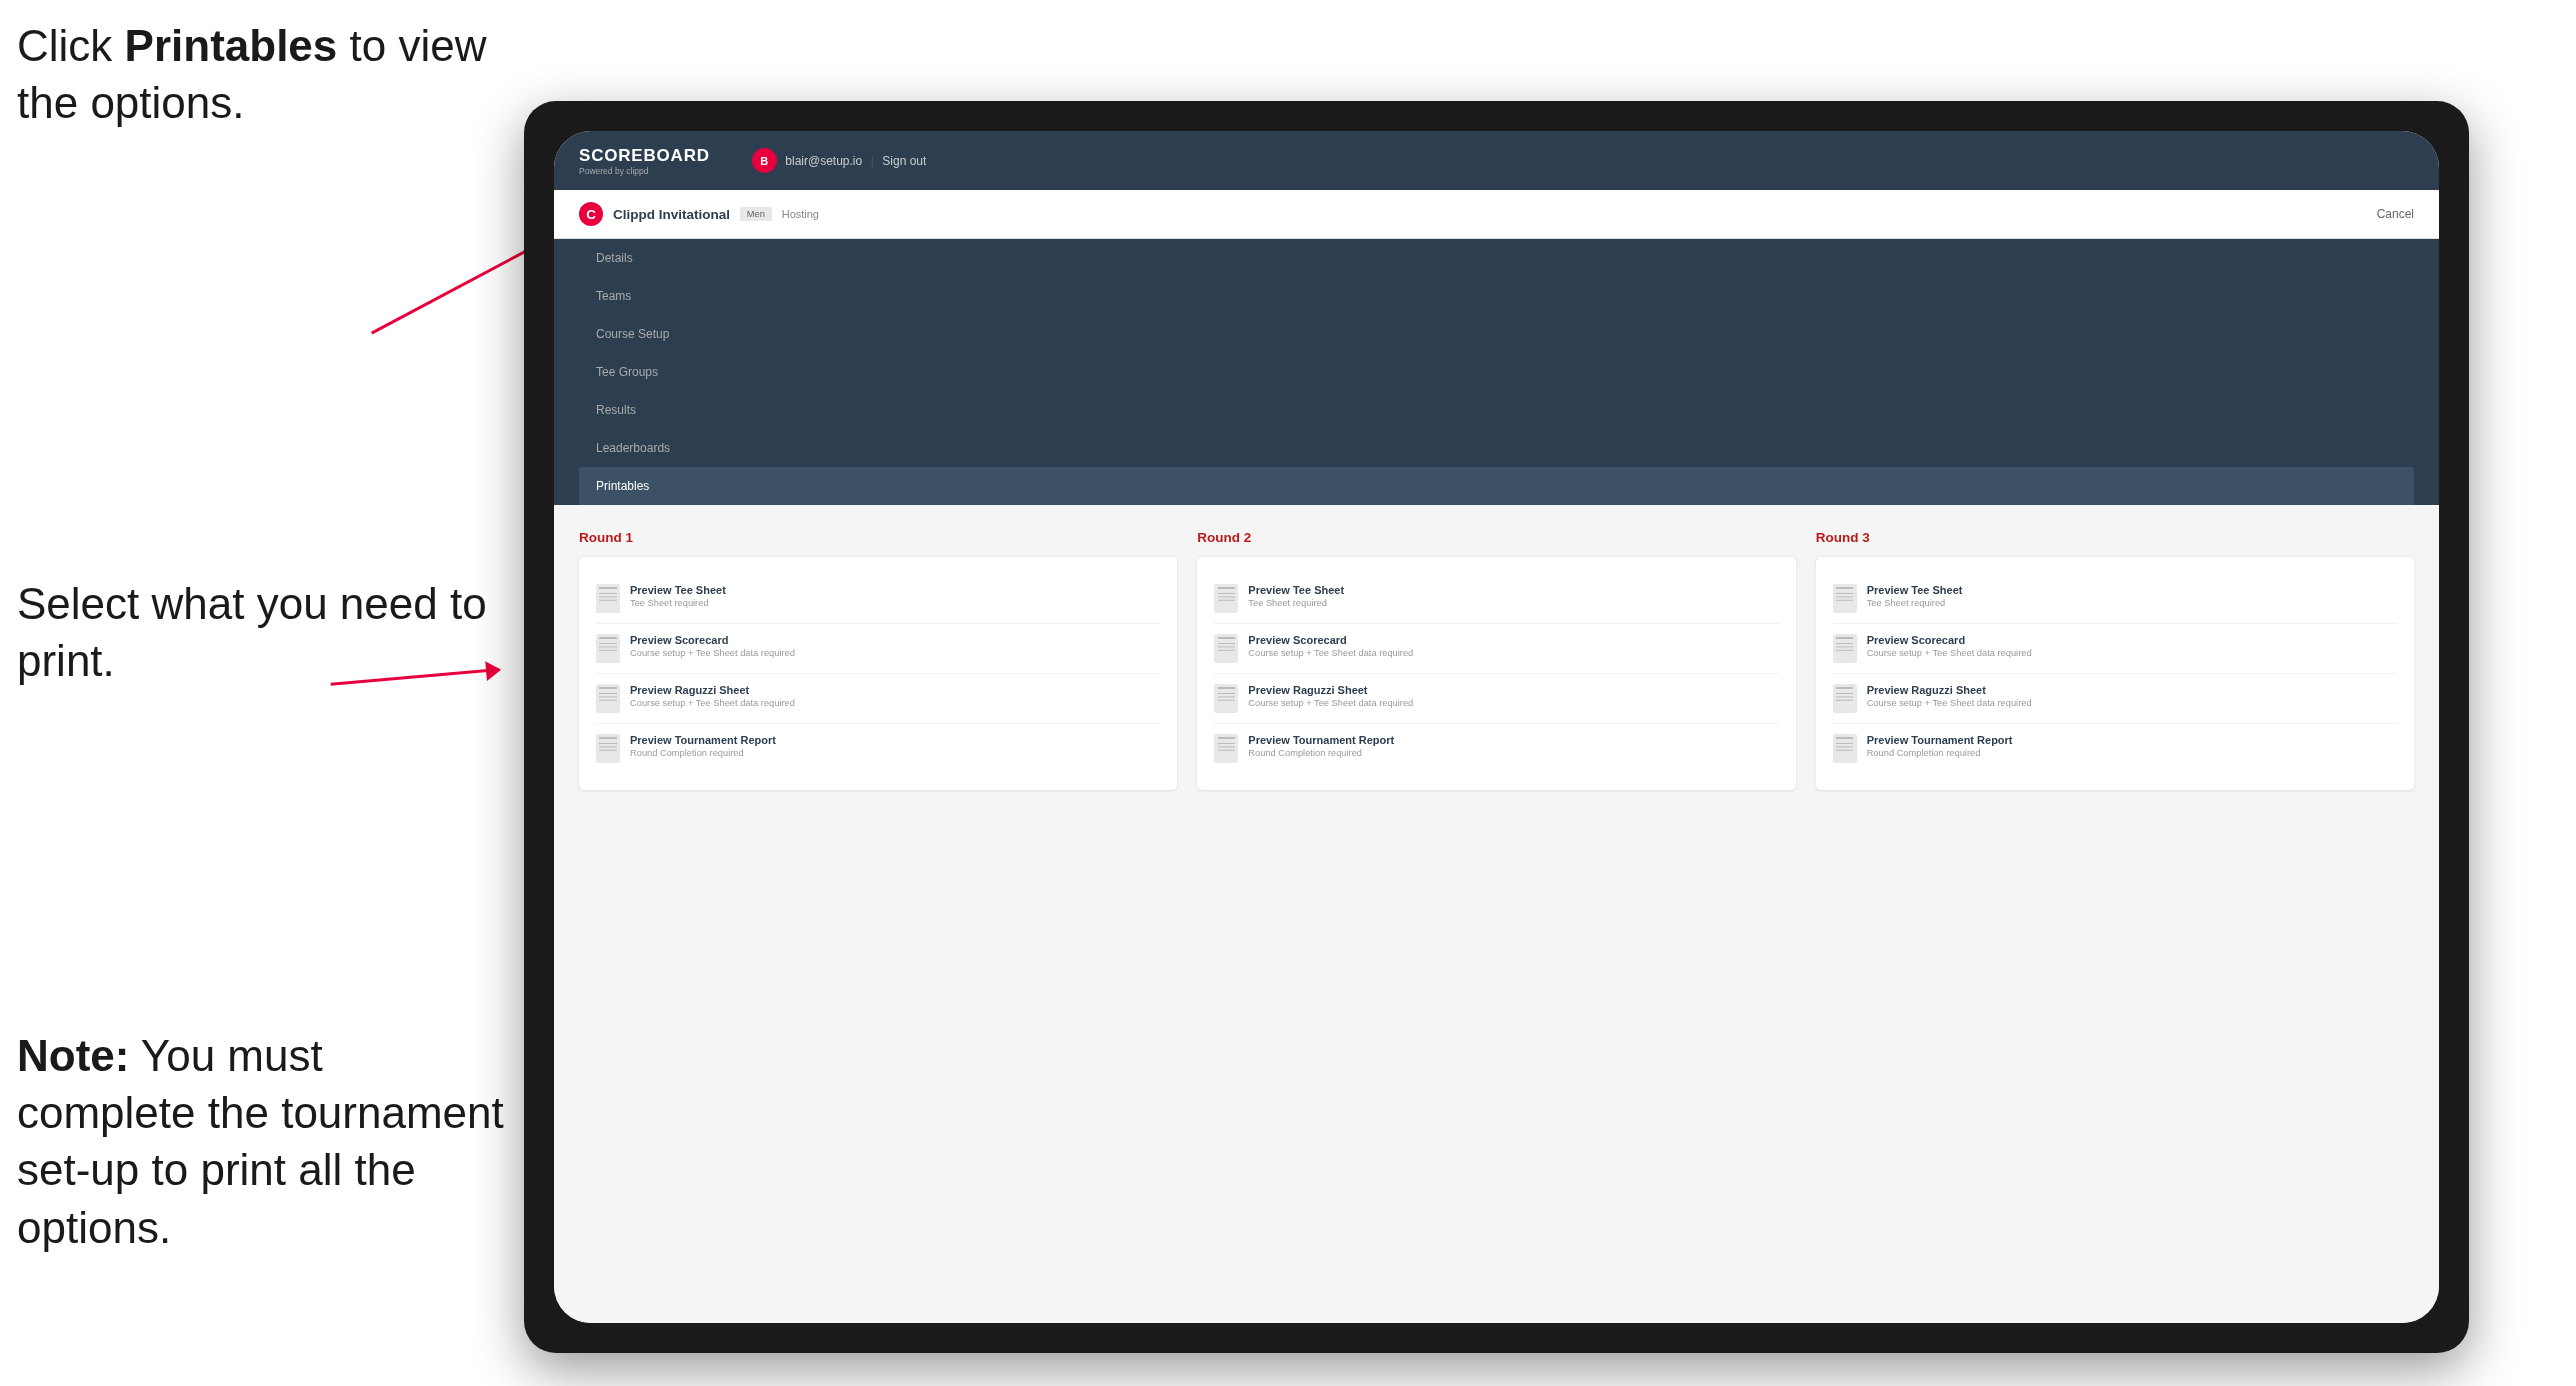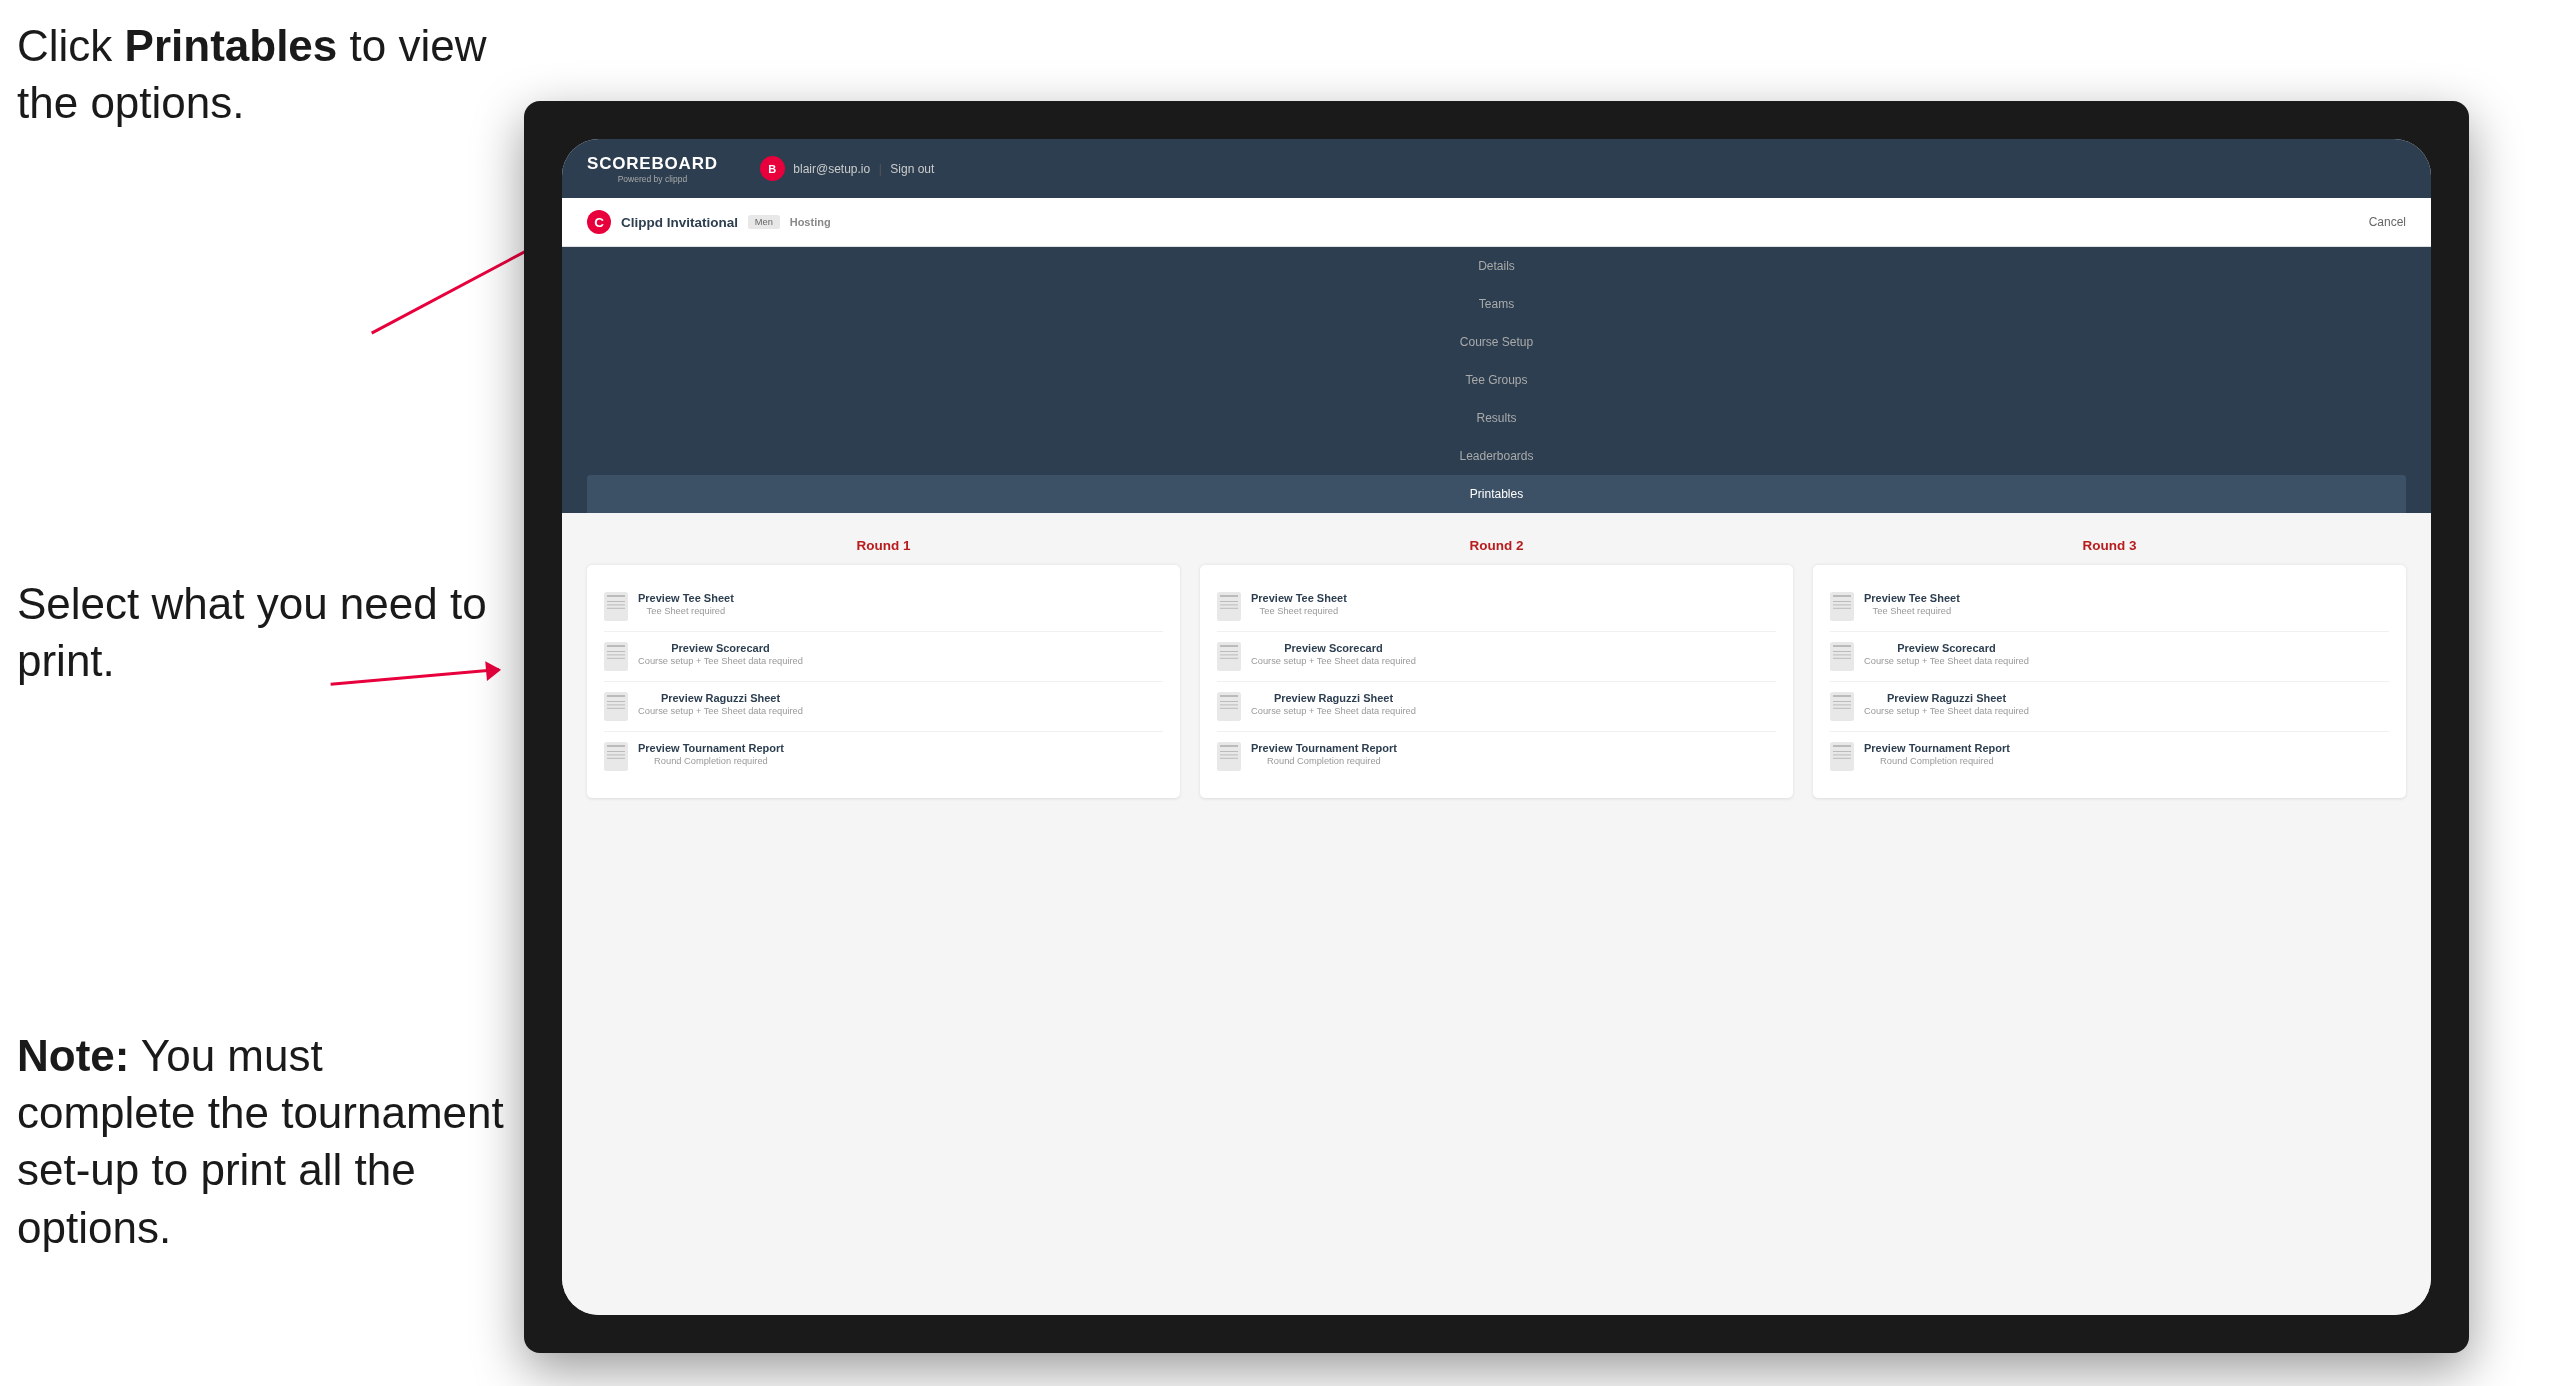--- a/index.html
+++ b/index.html
@@ -80,24 +80,23 @@
     }
 
     
     .tablet-shell {
       position: absolute;
       top: 101px;
       left: 524px;
       width: 1945px;
       height: 1252px;
       background: #1a1a1a;
-      border-radius: 16px;
-      padding: 38px;
+      border-radius: 32px;
+      padding: 30px;
       box-shadow: 0 17px 51px rgba(0,0,0,0.4);
-      text-align: center;
     }
 
     .tablet-screen {
       width: 100%;
       height: 100%;
       background: #f0f0f0;
       border-radius: 37px;
       overflow: hidden;
       display: flex;
       flex-direction: column;
@@ -207,21 +206,21 @@
       background: #e8e8e8;
       color: #666;
       font-size: 9.3px;
       padding: 1.7px 6.8px;
       border-radius: 2.5px;
       font-weight: 500;
     }
     .tournament-name .hosting-badge {
       color: #888;
       font-size: 11px;
-      font-weight: 700;
+      font-weight: 400;
     }
     .cancel-btn {
       color: #666;
       font-size: 12px;
       cursor: pointer;
     }
 
     
     .tab-bar {
       background: #2c3e50;

